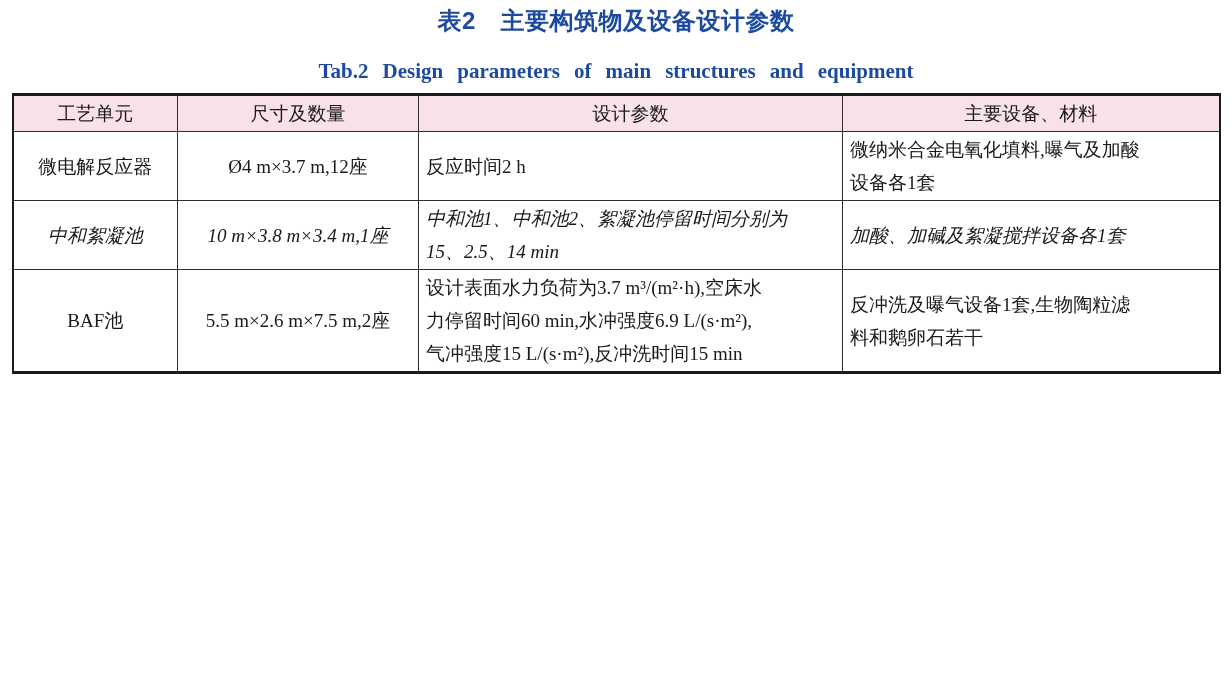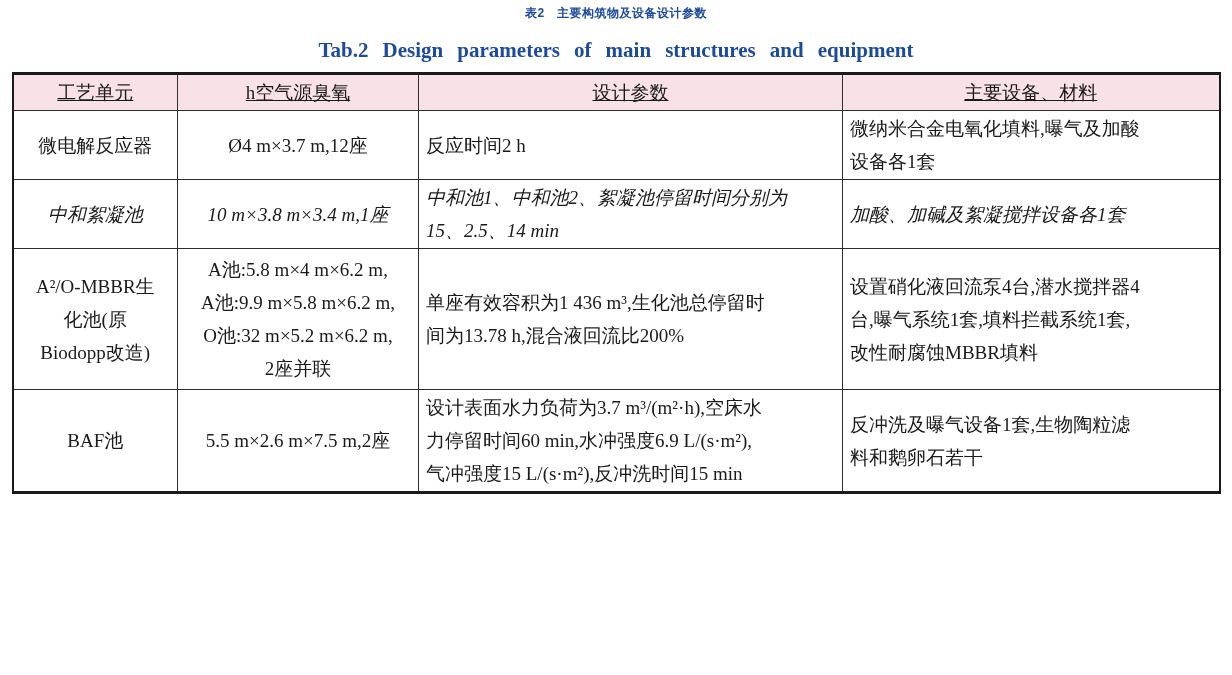--- a/index.html
+++ b/index.html
@@ -12,27 +12,27 @@
     height: 675px;
     overflow: hidden;
     font-family: "Liberation Serif", serif;
     color: #1a1a1a;
   }
   .title-zh {
     margin-top: 5px;
     text-align: center;
     font-family: "Liberation Sans", sans-serif;
     font-weight: bold;
-    font-size: 12px;
+    font-size: 24px;
     color: #1c4a9e;
     white-space: pre;
     letter-spacing: 0.5px;
   }
   .title-en {
-    margin-top: 16px;
+    margin-top: 22px;
     text-align: center;
     font-family: "Liberation Serif", serif;
     font-weight: bold;
     font-size: 21px;
     color: #1c4a9e;
     word-spacing: 0.42em;
     white-space: pre;
   }
   table.design {
     border-collapse: collapse;
@@ -54,21 +54,21 @@
     box-sizing: border-box;
   }
   table.design thead th {
     background: #f8e2e7;
     font-weight: normal;
     text-align: center;
     padding: 1px 4px;
   }
   td.c-center { text-align: center; padding: 1px 20px; border-radius: 30px; }
   td.c-left   { text-align: left;  padding: 1px 7px; }
-  tr.hdr { height: 28px; text-decoration: underline; }
+  tr.hdr { height: 28px; }
   tr.r1 { height: 64px; }
   tr.r2 { height: 35px; }
   tr.r3 { height: 69px; font-style: italic; }
   tr.r4 { height: 35px; }
   tr.r5 { height: 141px; }
   tr.r6 { height: 34px; }
   tr.r7 { height: 68px; }
   tr.r8 { height: 99px; }
 </style>
 </head>
@@ -80,54 +80,40 @@
 <table class="design">
   <colgroup>
     <col style="width:165px">
     <col style="width:241px">
     <col style="width:424px">
     <col style="width:377px">
   </colgroup>
   <thead>
     <tr class="hdr">
       <th>工艺单元</th>
-      <th>h空气源臭氧</th>
+      <th>尺寸及数量</th>
       <th>设计参数</th>
       <th>主要设备、材料</th>
     </tr>
   </thead>
   <tbody>
     <tr class="r1">
       <td class="c-center">微电解反应器</td>
       <td class="c-center">Ø4 m×3.7 m,12座</td>
       <td class="c-left">反应时间2 h</td>
       <td class="c-left">微纳米合金电氧化填料,曝气及加酸
 设备各1套</td>
     </tr>
     <tr class="r3">
       <td class="c-center">中和絮凝池</td>
       <td class="c-center">10 m×3.8 m×3.4 m,1座</td>
       <td class="c-left">中和池1、中和池2、絮凝池停留时间分别为
 15、2.5、14 min</td>
       <td class="c-left">加酸、加碱及絮凝搅拌设备各1套</td>
     </tr>
-    <tr class="r5">
-      <td class="c-center">A²/O-MBBR生
-化池(原
-Biodopp改造)</td>
-      <td class="c-center">A池:5.8 m×4 m×6.2 m,
-A池:9.9 m×5.8 m×6.2 m,
-O池:32 m×5.2 m×6.2 m,
-2座并联</td>
-      <td class="c-left">单座有效容积为1 436 m³,生化池总停留时
-间为13.78 h,混合液回流比200%</td>
-      <td class="c-left">设置硝化液回流泵4台,潜水搅拌器4
-台,曝气系统1套,填料拦截系统1套,
-改性耐腐蚀MBBR填料</td>
-    </tr>
     <tr class="r8">
       <td class="c-center">BAF池</td>
       <td class="c-center">5.5 m×2.6 m×7.5 m,2座</td>
       <td class="c-left">设计表面水力负荷为3.7 m³/(m²·h),空床水
 力停留时间60 min,水冲强度6.9 L/(s·m²),
 气冲强度15 L/(s·m²),反冲洗时间15 min</td>
       <td class="c-left">反冲洗及曝气设备1套,生物陶粒滤
 料和鹅卵石若干</td>
     </tr>
   </tbody>

